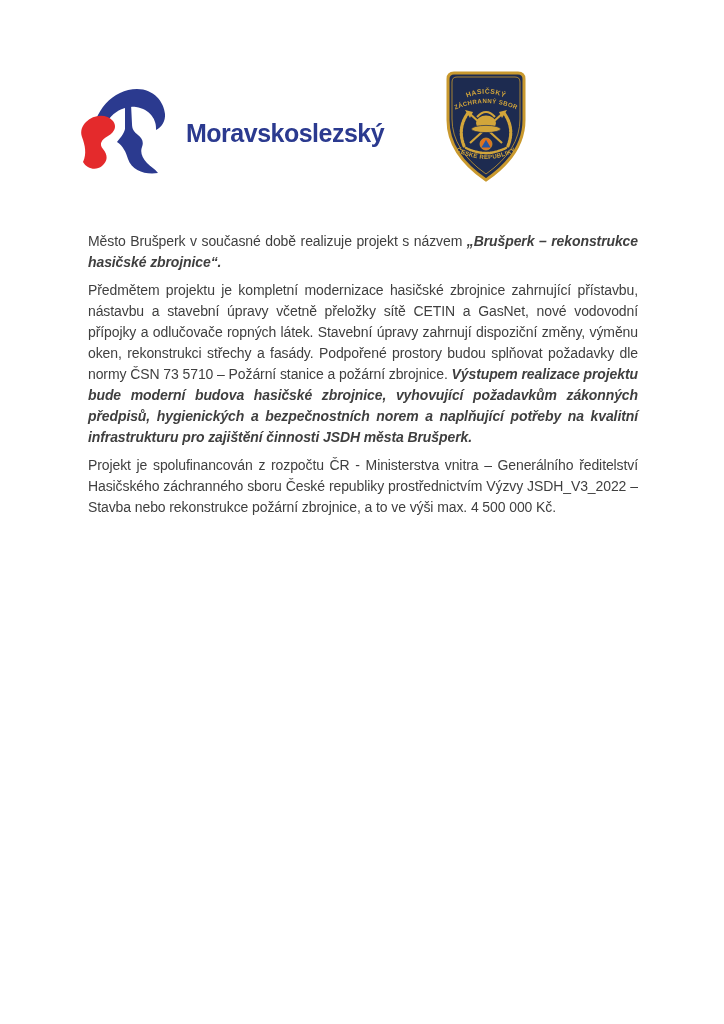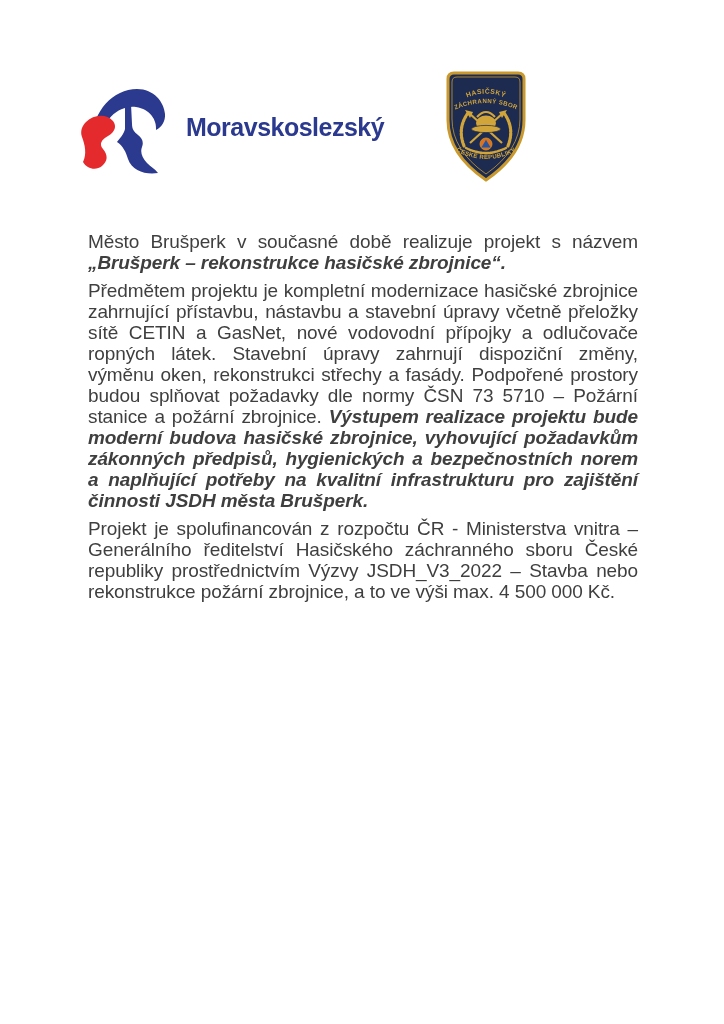--- a/index.html
+++ b/index.html
@@ -9,35 +9,35 @@
     width:724px; height:1024px;
     margin:0 auto;
     background:#ffffff;
     font-family:"Liberation Sans", sans-serif;
     overflow:hidden;
   }
   
   .msk-logo { position:absolute; left:80px; top:82px; width:320px; height:92px; }
   .msk-graphic { position:absolute; left:0; top:0; }
   .msk-wordmark {
-    position:absolute; left:106px; top:34px;
+    position:absolute; left:106px; top:40px;
     color:#2b3a8f;
     font-size:25px; line-height:23px; font-weight:600;
     letter-spacing:-0.5px;
   }
   .hzs-badge { position:absolute; left:433px; top:68px; width:106px; height:118px; }
   .badge-arc-text { font-family:"Liberation Sans", sans-serif; font-weight:bold; fill:#d2a53a; }
   .badge-arc-text.t1 { font-size:6.8px; letter-spacing:0.5px; }
   .badge-arc-text.t2 { font-size:6.1px; letter-spacing:0.4px; }
   .badge-arc-text.t3 { font-size:6.1px; letter-spacing:0.3px; }
   
   .doc-body {
     position:absolute; left:88px; top:231px; width:550px;
     color:#3f3f3f;
-    font-size:19px; line-height:21px;
+    font-size:14px; line-height:21px;
     letter-spacing:-0.1px;
     text-align:justify;
   }
   .para { margin:0 0 7px 0; }
   .para .bi { font-weight:bold; font-style:italic; }
 </style>
 </head>
 <body>
 
 <div class="page">

